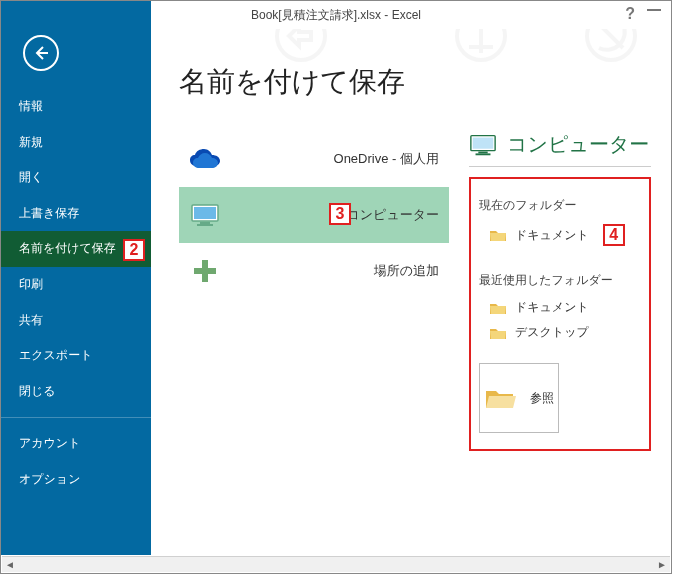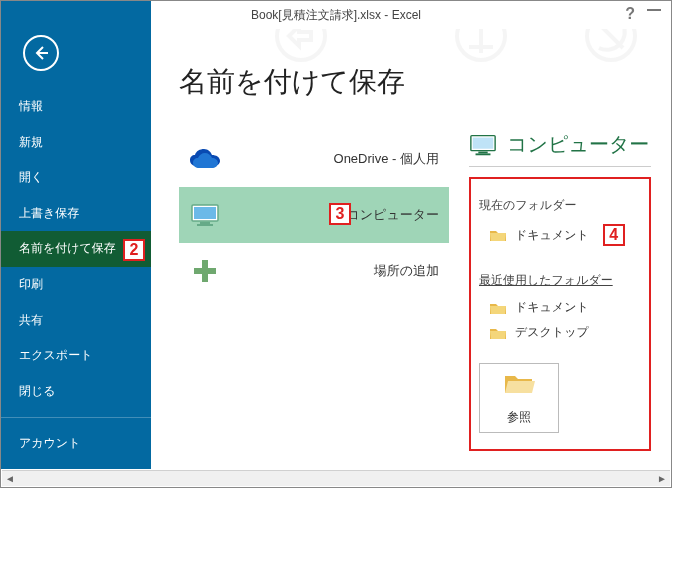--- a/index.html
+++ b/index.html
@@ -1,17 +1,17 @@
 <!DOCTYPE html>
 <html><head>
 <meta charset="utf-8">
 <style>
   * { box-sizing: border-box; margin: 0; padding: 0; font-family: "Meiryo UI", "Yu Gothic UI", sans-serif; }
   body { width: 674px; height: 576px; background: #fff; position: relative; overflow: hidden; }
-  .outer { width: 672px; height: 488px; border: 1px solid #888; position: relative; background: #fff; }
+  .outer { width: 672px; height: 574px; border: 1px solid #888; position: relative; background: #fff; }
   .titlebar { height: 28px; display: flex; align-items: center; justify-content: center; font-size: 12px; color: #444; position: relative; background: #fff; }
   .titlebar .help { position: absolute; right: 36px; top: 4px; font-size: 16px; color: #777; font-weight: bold; }
   .titlebar .min { position: absolute; right: 10px; top: 8px; width: 14px; height: 2px; border-bottom: 2px solid #777; }
   .bg-deco { position: absolute; top: 0; left: 150px; right: 0; height: 70px; pointer-events: none; overflow: hidden; }
   .bg-deco svg { opacity: 0.08; }
   .main { position: absolute; top: 0; left: 0; right: 0; bottom: 18px; display: flex; }
   .sidebar { width: 150px; background: #0369a1; color: #fff; padding-top: 28px; flex-shrink: 0; }
   .back-circle { width: 36px; height: 36px; border: 2px solid #fff; border-radius: 50%; margin: 6px 0 18px 22px; display: flex; align-items: center; justify-content: center; cursor: pointer; }
   .back-circle svg { fill: #fff; }
   .nav-item { padding: 10px 18px; font-size: 12px; cursor: pointer; position: relative; line-height: 1.3; }
@@ -22,21 +22,21 @@
   .cols { display: flex; gap: 20px; }
   .places { width: 270px; }
   .place-item { display: flex; align-items: center; height: 56px; padding: 0 10px; gap: 14px; cursor: pointer; font-size: 13px; color: #333; position: relative; justify-content: space-between; }
   .place-item.selected { background: #9fd5b7; }
   .place-icon { width: 32px; height: 32px; display: flex; align-items: center; justify-content: center; flex-shrink: 0; }
   .right-panel { flex: 1; padding-right: 12px; }
   .panel-head { display: flex; align-items: center; gap: 10px; color: #217346; font-size: 20px; border-bottom: 1px solid #ccc; padding-bottom: 8px; margin-bottom: 10px; }
   .panel-box { border: 2px solid #e02020; padding: 10px 8px 16px 8px; }
   .section-label { font-size: 12px; color: #444; margin: 8px 0 6px 0; }
   .folder-item { display: flex; align-items: center; gap: 8px; padding: 4px 4px 4px 10px; font-size: 12px; color: #333; cursor: pointer; }
-  .browse-btn { width: 80px; height: 70px; border: 1px solid #bbb; display: flex; flex-direction: column; align-items: center; justify-content: center; gap: 14px; font-size: 12px; color: #333; margin-top: 18px; cursor: pointer; }
+  .browse-btn { width: 80px; height: 70px; border: 1px solid #bbb; display: flex; flex-direction: row; align-items: center; justify-content: center; gap: 14px; font-size: 12px; color: #333; margin-top: 18px; cursor: pointer; }
   .callout { position: absolute; border: 2px solid #e02020; background: #fff; color: #e02020; font-weight: bold; font-size: 16px; width: 22px; height: 22px; display: flex; align-items: center; justify-content: center; }
   .scrollbar { position: absolute; left: 1px; right: 1px; bottom: 1px; height: 16px; background: #f0f0f0; border-top: 1px solid #d0d0d0; display: flex; align-items: center; }
   .scrollbar .arrow { width: 16px; height: 14px; display: flex; align-items: center; justify-content: center; color: #666; font-size: 10px; }
   .scrollbar .track { flex: 1; }
   .folder-svg { width: 18px; height: 14px; }
 </style>
 </head>
 <body>
 
 <div class="outer">
@@ -134,21 +134,21 @@
             <div class="section-label">現在のフォルダー</div>
             <div class="folder-item">
               <svg class="folder-svg" viewBox="0 0 18 14">
                   <path fill="#e8b84a" d="M1 3h6l2 2h8v8H1z"></path>
                   <path fill="#f4d67a" d="M1 5h16l-1 8H2z"></path>
                 </svg>
               <span>ドキュメント</span>
               <span class="callout" style="position:static; margin-left:6px;">4</span>
             </div>
 
-            <div class="section-label" style="margin-top:22px;text-decoration:underline;">最近使用したフォルダー</div>
+            <div class="section-label" style="margin-top:22px;">最近使用したフォルダー</div>
             <div class="folder-item">
               <svg class="folder-svg" viewBox="0 0 18 14">
                   <path fill="#e8b84a" d="M1 3h6l2 2h8v8H1z"></path>
                   <path fill="#f4d67a" d="M1 5h16l-1 8H2z"></path>
                 </svg>
               <span>ドキュメント</span>
             </div>
             <div class="folder-item">
               <svg class="folder-svg" viewBox="0 0 18 14">
                   <path fill="#e8b84a" d="M1 3h6l2 2h8v8H1z"></path>

